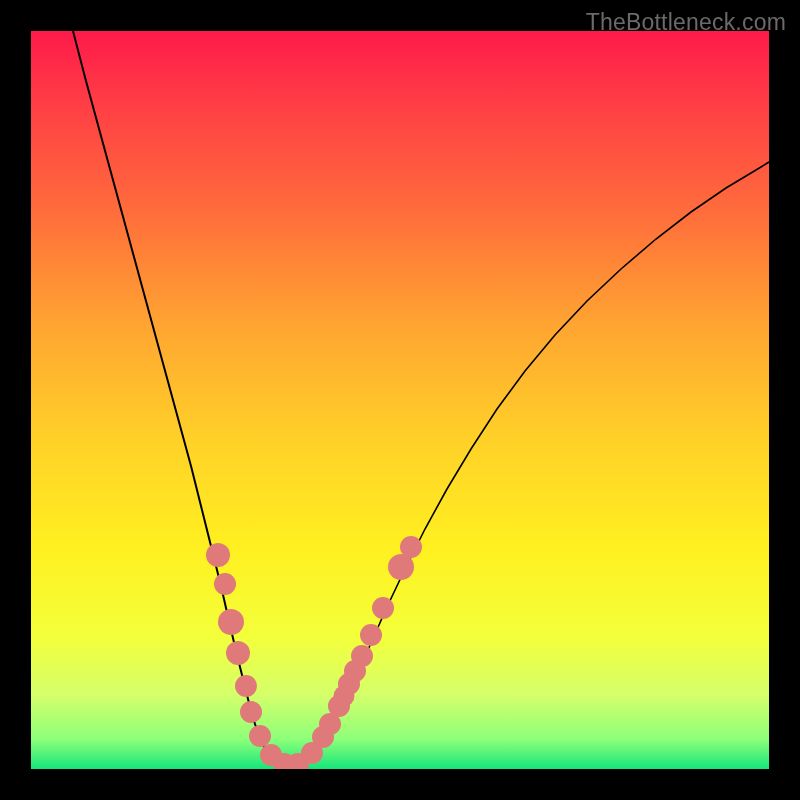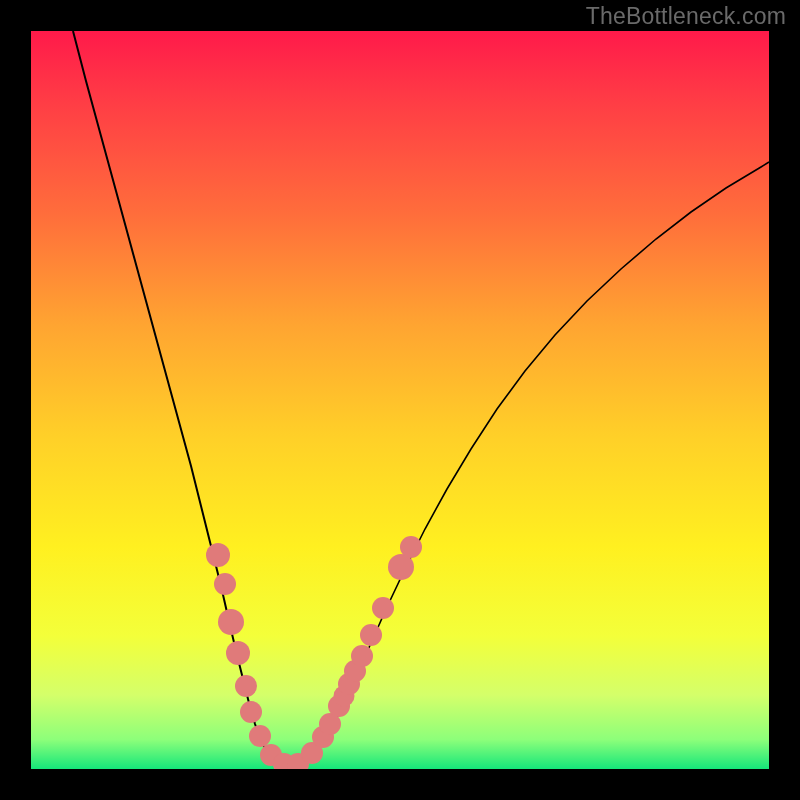--- a/index.html
+++ b/index.html
@@ -32,21 +32,21 @@
       #ffd028 55%,
       #fff020 70%,
       #f3ff3a 82%,
       #d4ff6a 90%,
       #8dff7a 96%,
       #15e67a 100%
     );
   }
   .watermark {
     position: absolute;
-    top: 3px;
+    top: 9px;
     right: 14px;
     font-family: Arial, Helvetica, sans-serif;
     font-size: 23px;
     font-weight: 500;
     color: #6a6a6a;
     letter-spacing: 0.2px;
     user-select: none;
   }
   svg.curves {
     position: absolute;

